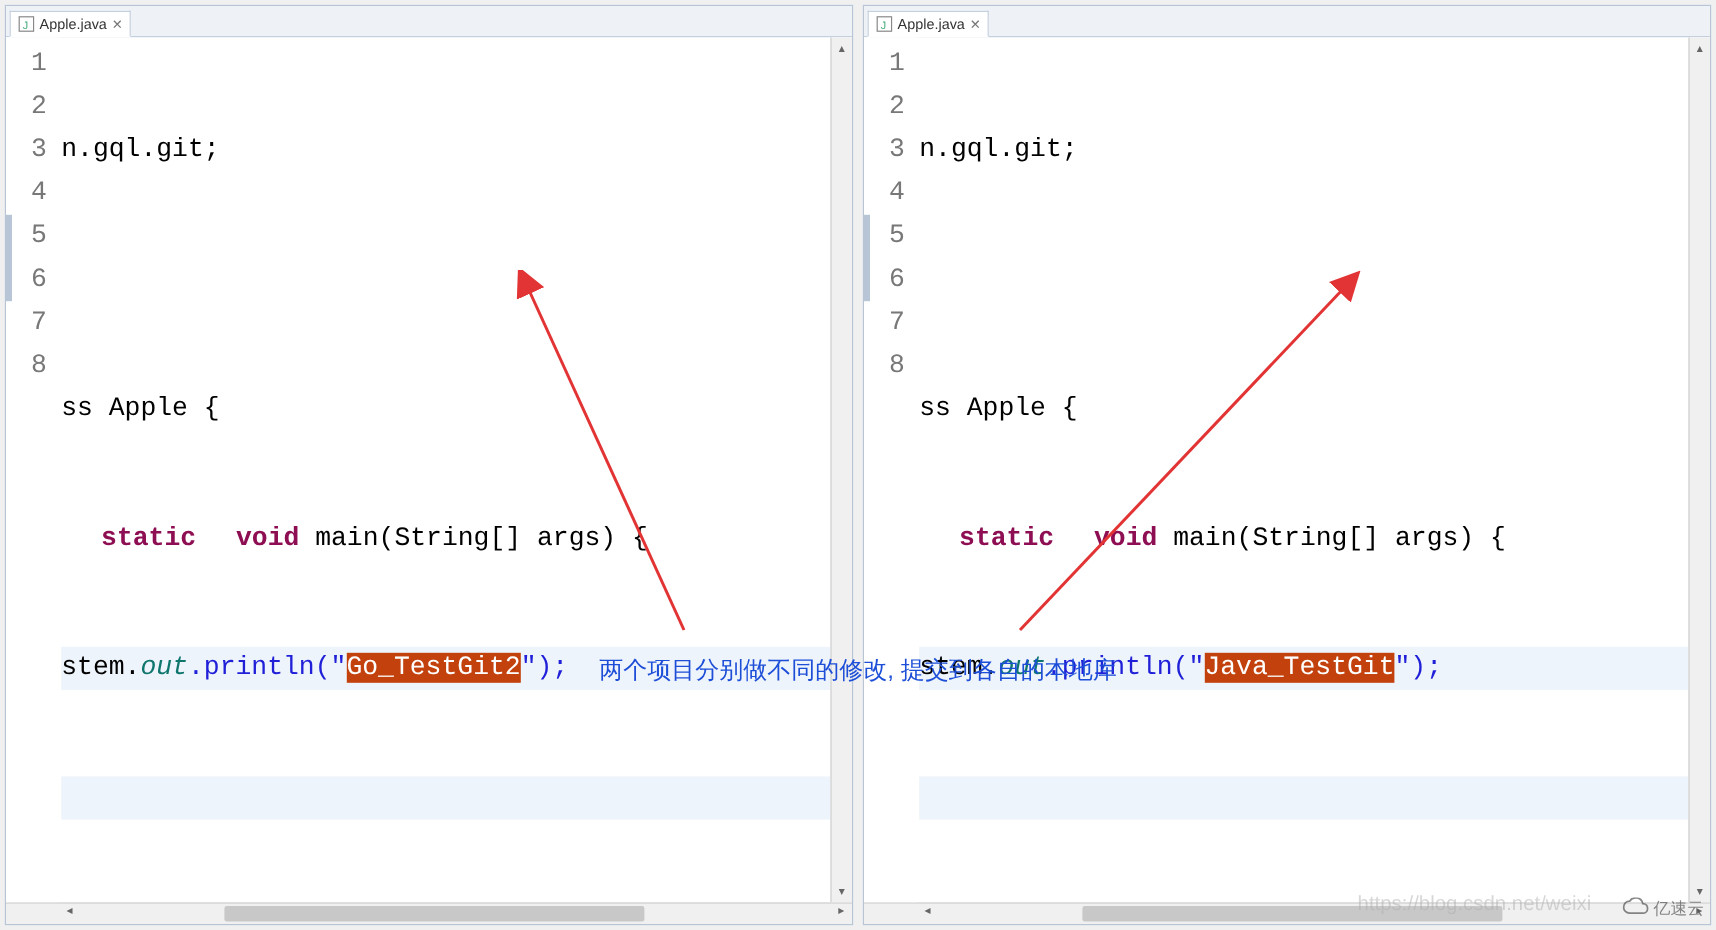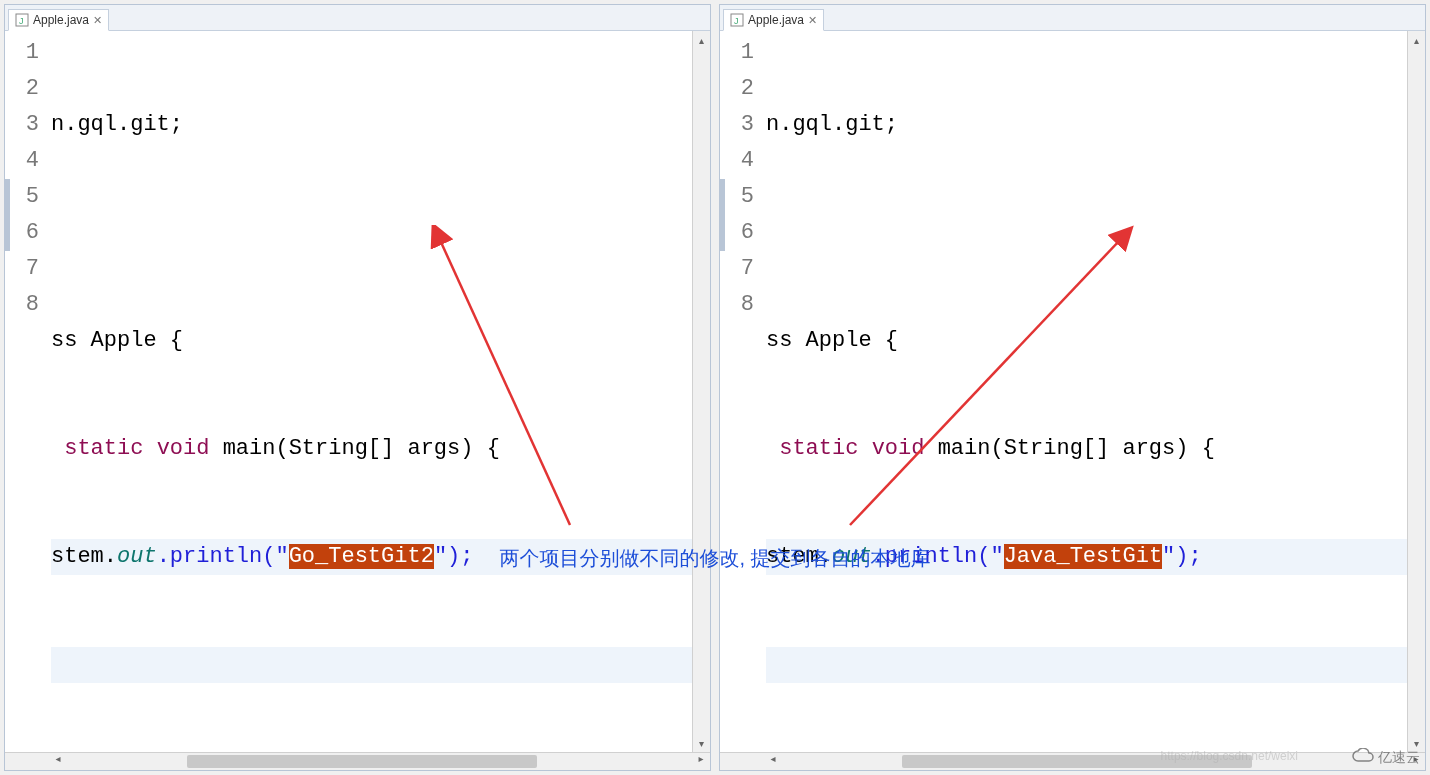--- a/index.html
+++ b/index.html
@@ -93,21 +93,21 @@
     padding-left: 2px;
     white-space: pre;
     color: #000;
     overflow: hidden;
     position: relative;
   }
   .code-line { height: 36px; }
   .highlight-line {
     background: #eef4fb;
   }
-  .kw { color: #8e0e53; font-weight: normal; }
+  .kw { color: #8e0e53; font-weight: bold; margin-left: 20px; }
   .fld { color: #0f766e; font-style: italic; }
   .str { color: #2020d8; }
   .sel {
     background: #c2410c;
     color: #fff;
   }
   .vscroll {
     width: 18px;
     background: #f0f0f0;
     border-left: 1px solid #d0d0d0;
@@ -174,23 +174,23 @@
     font-size: 14px;
     color: #555;
     display: flex;
     align-items: center;
     gap: 4px;
     opacity: 0.7;
     z-index: 60;
   }
   .watermark-url {
     position: absolute;
-    right: 132px;
+    right: 104px;
     bottom: 12px;
-    font-size: 12px;
+    font-size: 17px;
     color: #b0b0b0;
     z-index: 55;
     opacity: 0.5;
   }
 </style>
 </head>
 <body>
 
 <div class="split-container">
 

